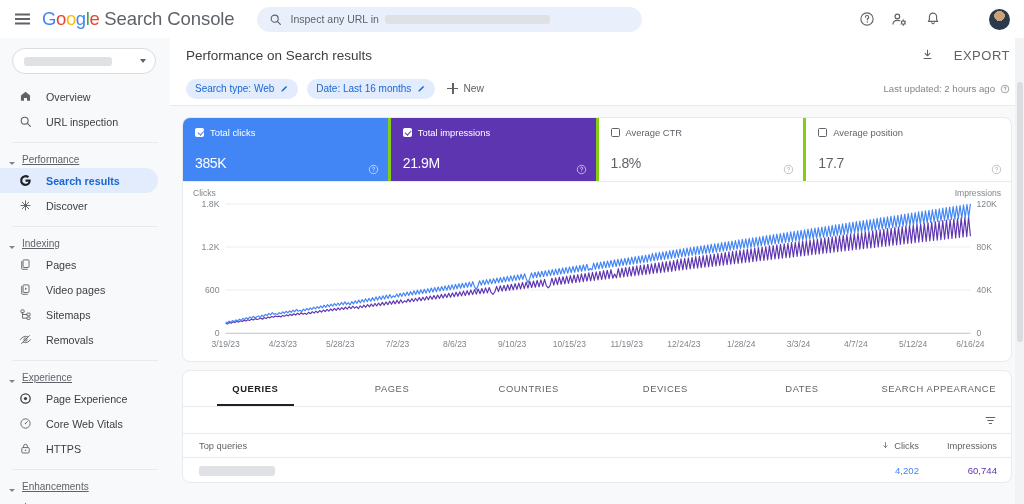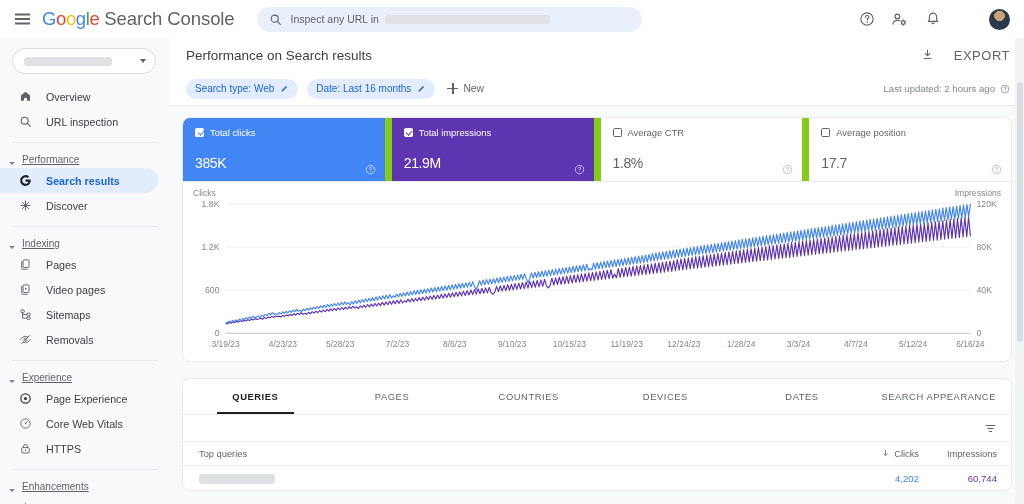--- a/index.html
+++ b/index.html
@@ -89,21 +89,21 @@
   .plus:before,.plus:after { content:""; position:absolute; background:#5f6368; }
   .plus:before { left:5px; top:0; width:1.3px; height:11px; }
   .plus:after { top:5px; left:0; height:1.3px; width:11px; }
   .lastupd { margin-left:auto; display:flex; align-items:center; gap:5px; font-size:9.6px; color:#80868b; }
 
   .content { padding:11px 12px 0 12px; }
   .card { background:#fff; border:1px solid #e8eaed; border-radius:8px; overflow:hidden; }
 
   
   .metrics { display:flex; height:63px; }
-  .metric { flex:1; padding:9px 12px 0 12px; position:relative; cursor:pointer; border-right:7px solid #84cc16; }
+  .metric { flex:1; padding:9px 12px 0 12px; position:relative; cursor:pointer; border-right:3px solid #84cc16; }
   .metric:last-child { border-right:0; }
   .metric.m1 { background:#4285f4; }
   .metric.m2 { background:#5e35b1; }
   .mlabel { display:flex; align-items:center; gap:6px; font-size:9.4px; }
   .metric.m1 .mlabel, .metric.m2 .mlabel { color:#fff; }
   .metric.m3 .mlabel, .metric.m4 .mlabel { color:#5f6368; }
   .cbox { width:9px; height:9px; border:1.3px solid #5f6368; border-radius:1.5px; flex:0 0 9px; position:relative; }
   .cbox.on { background:#fff; border-color:#fff; }
   .cbox.on:after {
     content:""; position:absolute; left:2.6px; top:0.3px; width:2.6px; height:5.4px;
@@ -117,21 +117,21 @@
 
   
   .chartbox { position:relative; height:180px; border-top:1px solid #e8eaed; padding:0; }
   .axtitle { position:absolute; top:6px; font-size:8.6px; color:#80868b; }
   .axtitle.l { left:10px; } .axtitle.r { right:10px; }
   .chartsvg { position:absolute; inset:0; width:100%; height:100%; }
   .ytick { font-size:8.6px; fill:#80868b; }
   .xtick { font-size:8.4px; fill:#80868b; }
 
   
-  .tablecard { margin-top:16px; }
+  .tablecard { margin-top:8px; }
   .tabs { display:flex; height:36px; border-bottom:1px solid #e8eaed; padding:0 4px; }
   .tab {
     flex:1; display:flex; align-items:center; justify-content:center;
     font-size:9.4px; color:#5f6368; letter-spacing:.55px; cursor:pointer; position:relative;
   }
   .tab.active { color:#202124; font-weight:bold; }
   .tab.active:after { content:""; position:absolute; bottom:0; left:22%; right:22%; height:2.4px; background:#202124; }
   .filterrow { height:27px; display:flex; align-items:center; justify-content:flex-end; padding-right:14px; border-bottom:1px solid #e8eaed; }
   .thead { display:flex; height:24px; align-items:center; border-bottom:1px solid #e8eaed; padding:0 14px 0 16px; }
   .th-q { flex:1; font-size:9.3px; color:#5f6368; }

